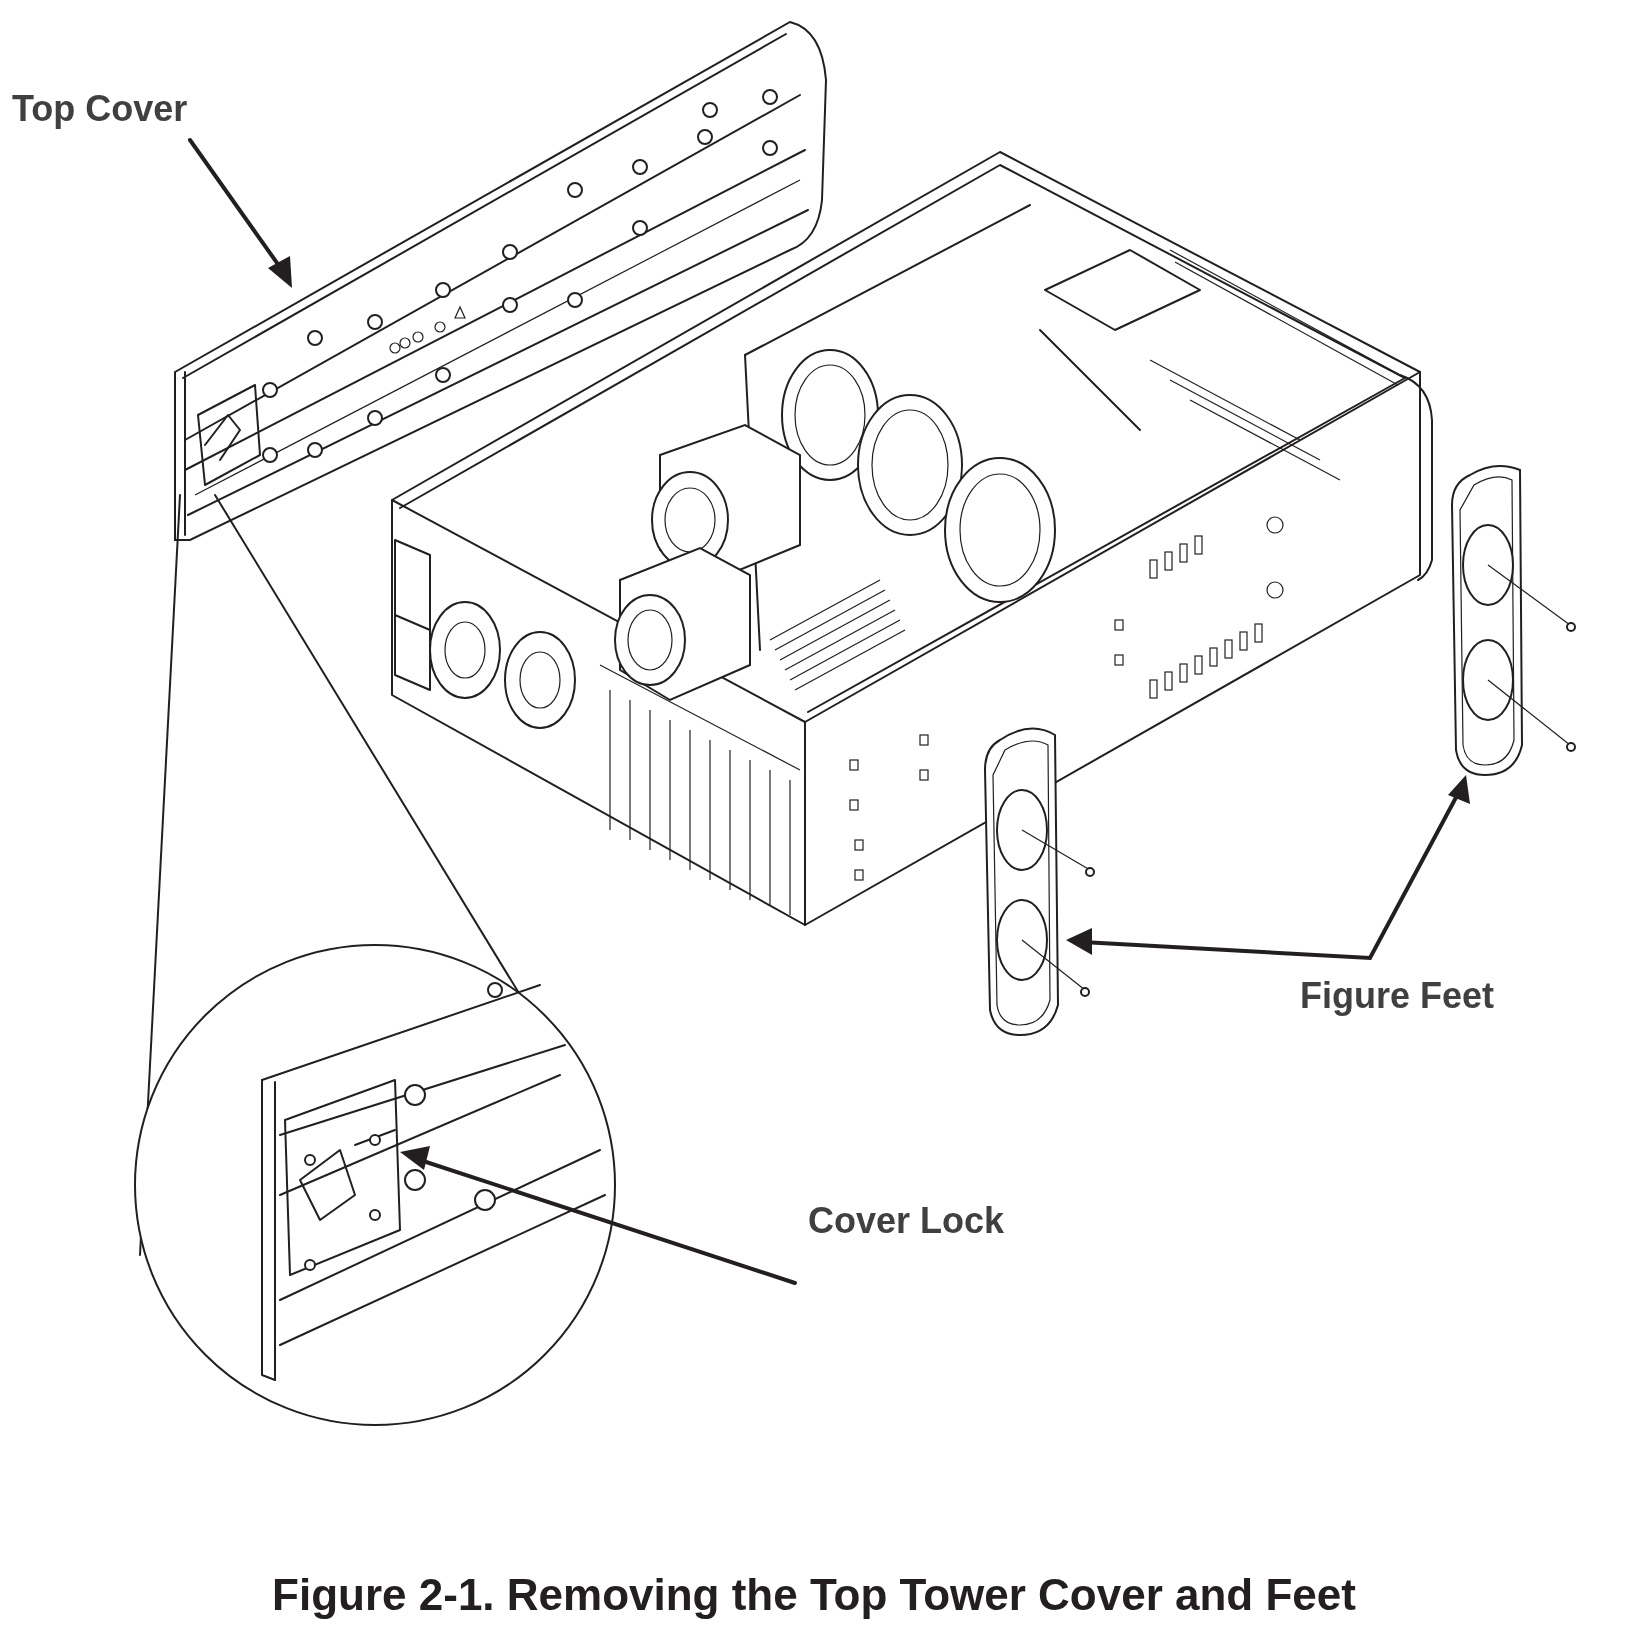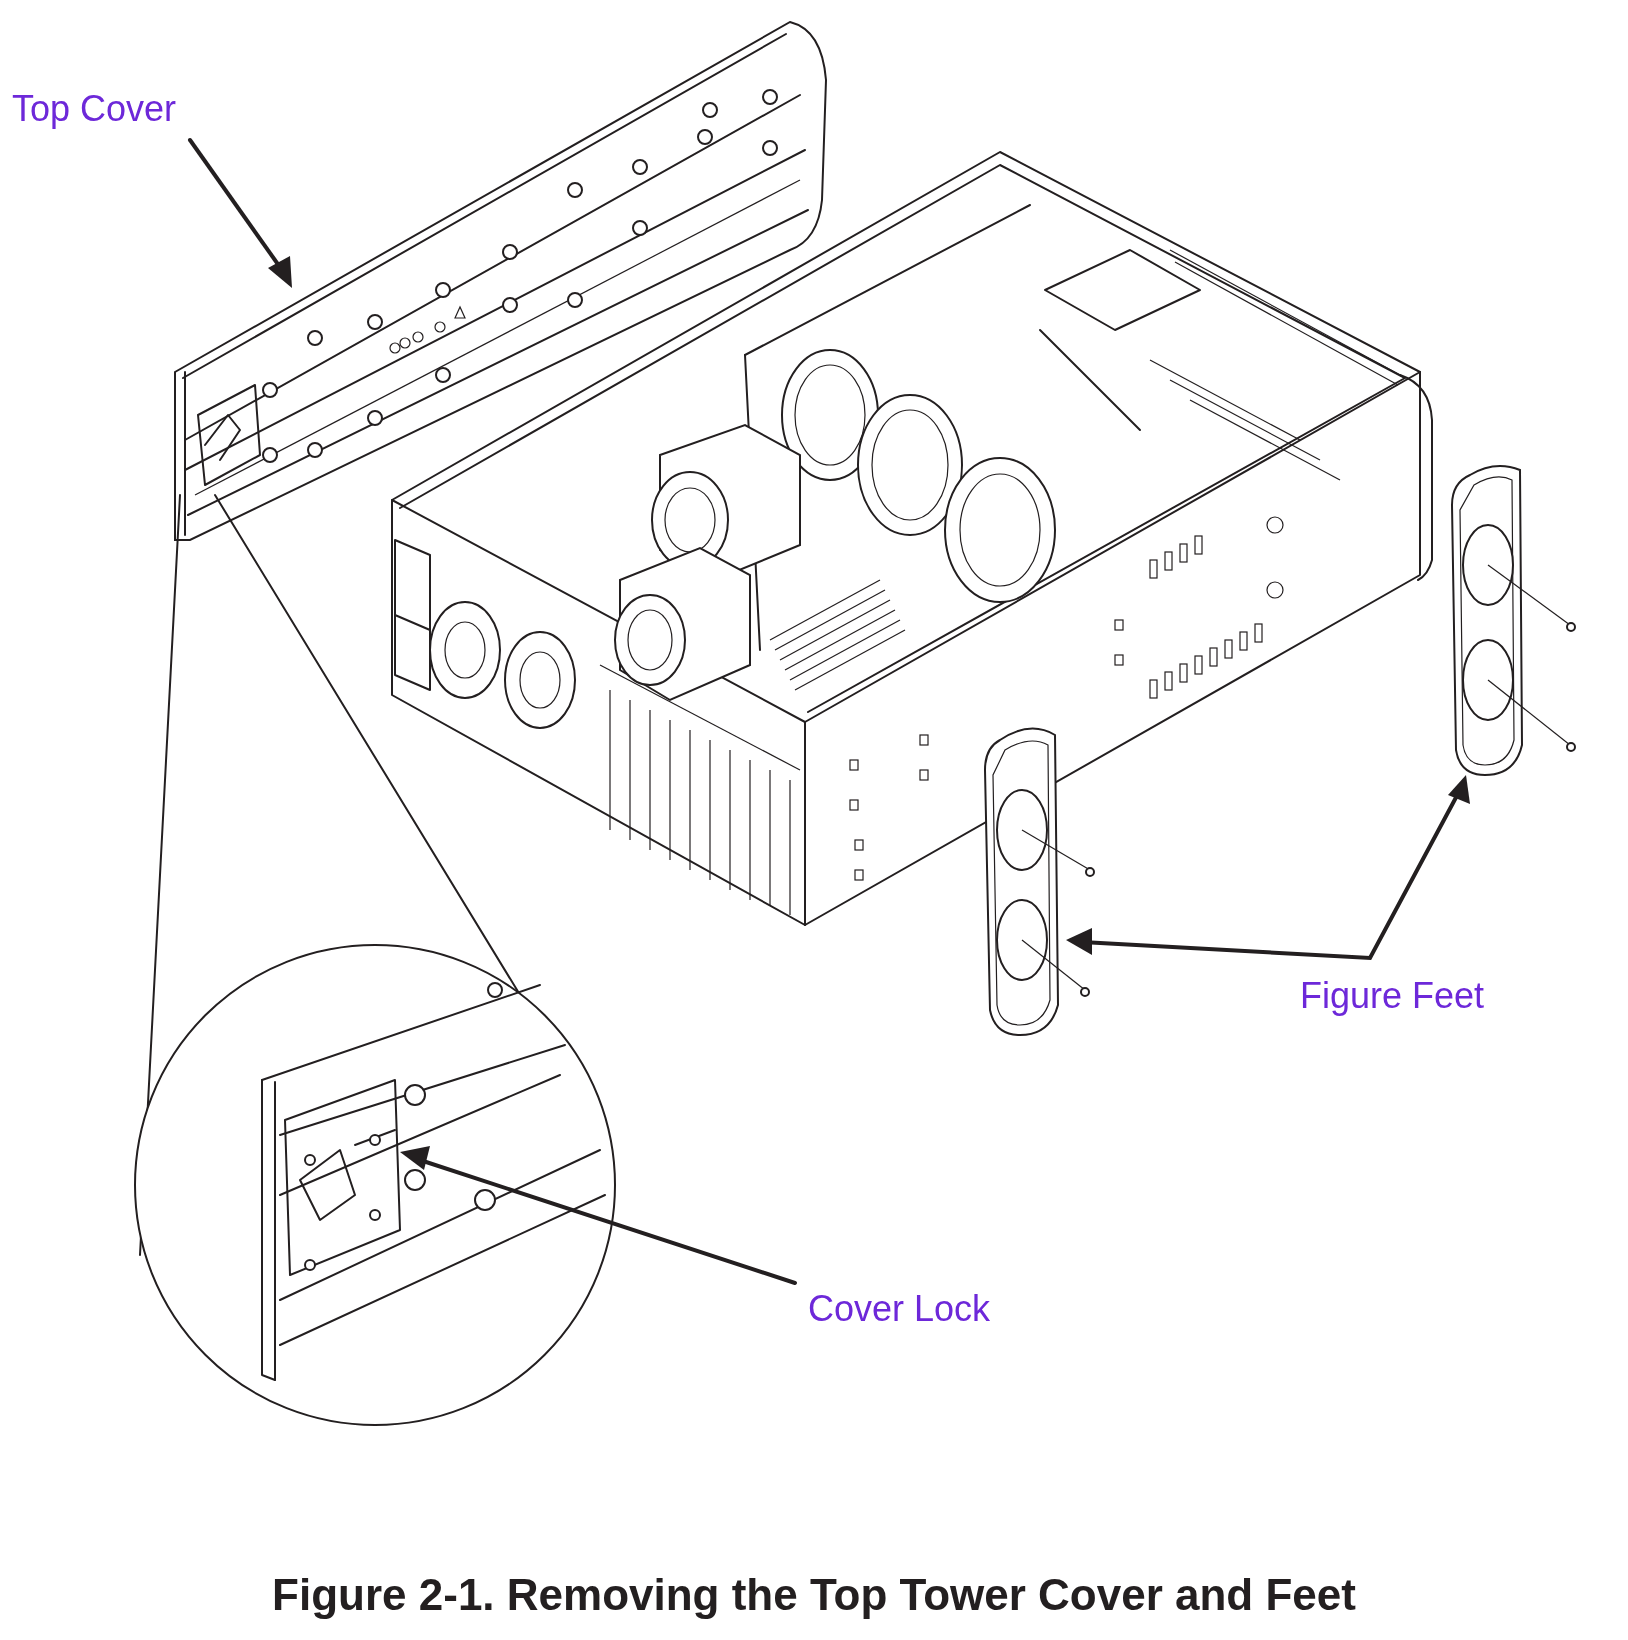--- a/index.html
+++ b/index.html
@@ -1,23 +1,23 @@
 <!DOCTYPE html>
 <html><head>
 <meta charset="utf-8">
 <style>
   html, body { margin: 0; padding: 0; background: #ffffff; }
   body { width: 1628px; height: 1640px; position: relative; overflow: hidden;
          font-family: "Liberation Sans", sans-serif; color: #231f20; }
   #figure { position: absolute; left: 0; top: 0; width: 1628px; height: 1640px; }
-  .label { position: absolute; font-family: "Liberation Sans", sans-serif; font-weight: normal;
-           color: #6d28d9; white-space: nowrap; }
+  .label { position: absolute; font-family: "Liberation Sans", sans-serif; font-weight: bold;
+           color: #404040; white-space: nowrap; }
   #lbl-top-cover { left: 12px; top: 88px; font-size: 36px; }
   #lbl-chassis-feet { left: 1300px; top: 975px; font-size: 36px; }
-  #lbl-cover-lock { left: 808px; top: 1288px; font-size: 36px; }
+  #lbl-cover-lock { left: 808px; top: 1200px; font-size: 36px; }
   #caption { position: absolute; left: 0; width: 1628px; top: 1570px; text-align: center;
              font-size: 44px; font-weight: bold; letter-spacing: 0px; }
   svg .ln { stroke: #231f20; fill: none; stroke-width: 2; stroke-linejoin: round; stroke-linecap: round; }
   svg .thin { stroke: #231f20; fill: none; stroke-width: 1.2; }
   svg .thick { stroke: #231f20; fill: none; stroke-width: 4; stroke-linecap: round; }
   svg .fillw { fill: #ffffff; stroke: #231f20; stroke-width: 2; }
   svg .head { fill: #231f20; stroke: none; }
 </style>
 </head>
 <body>

